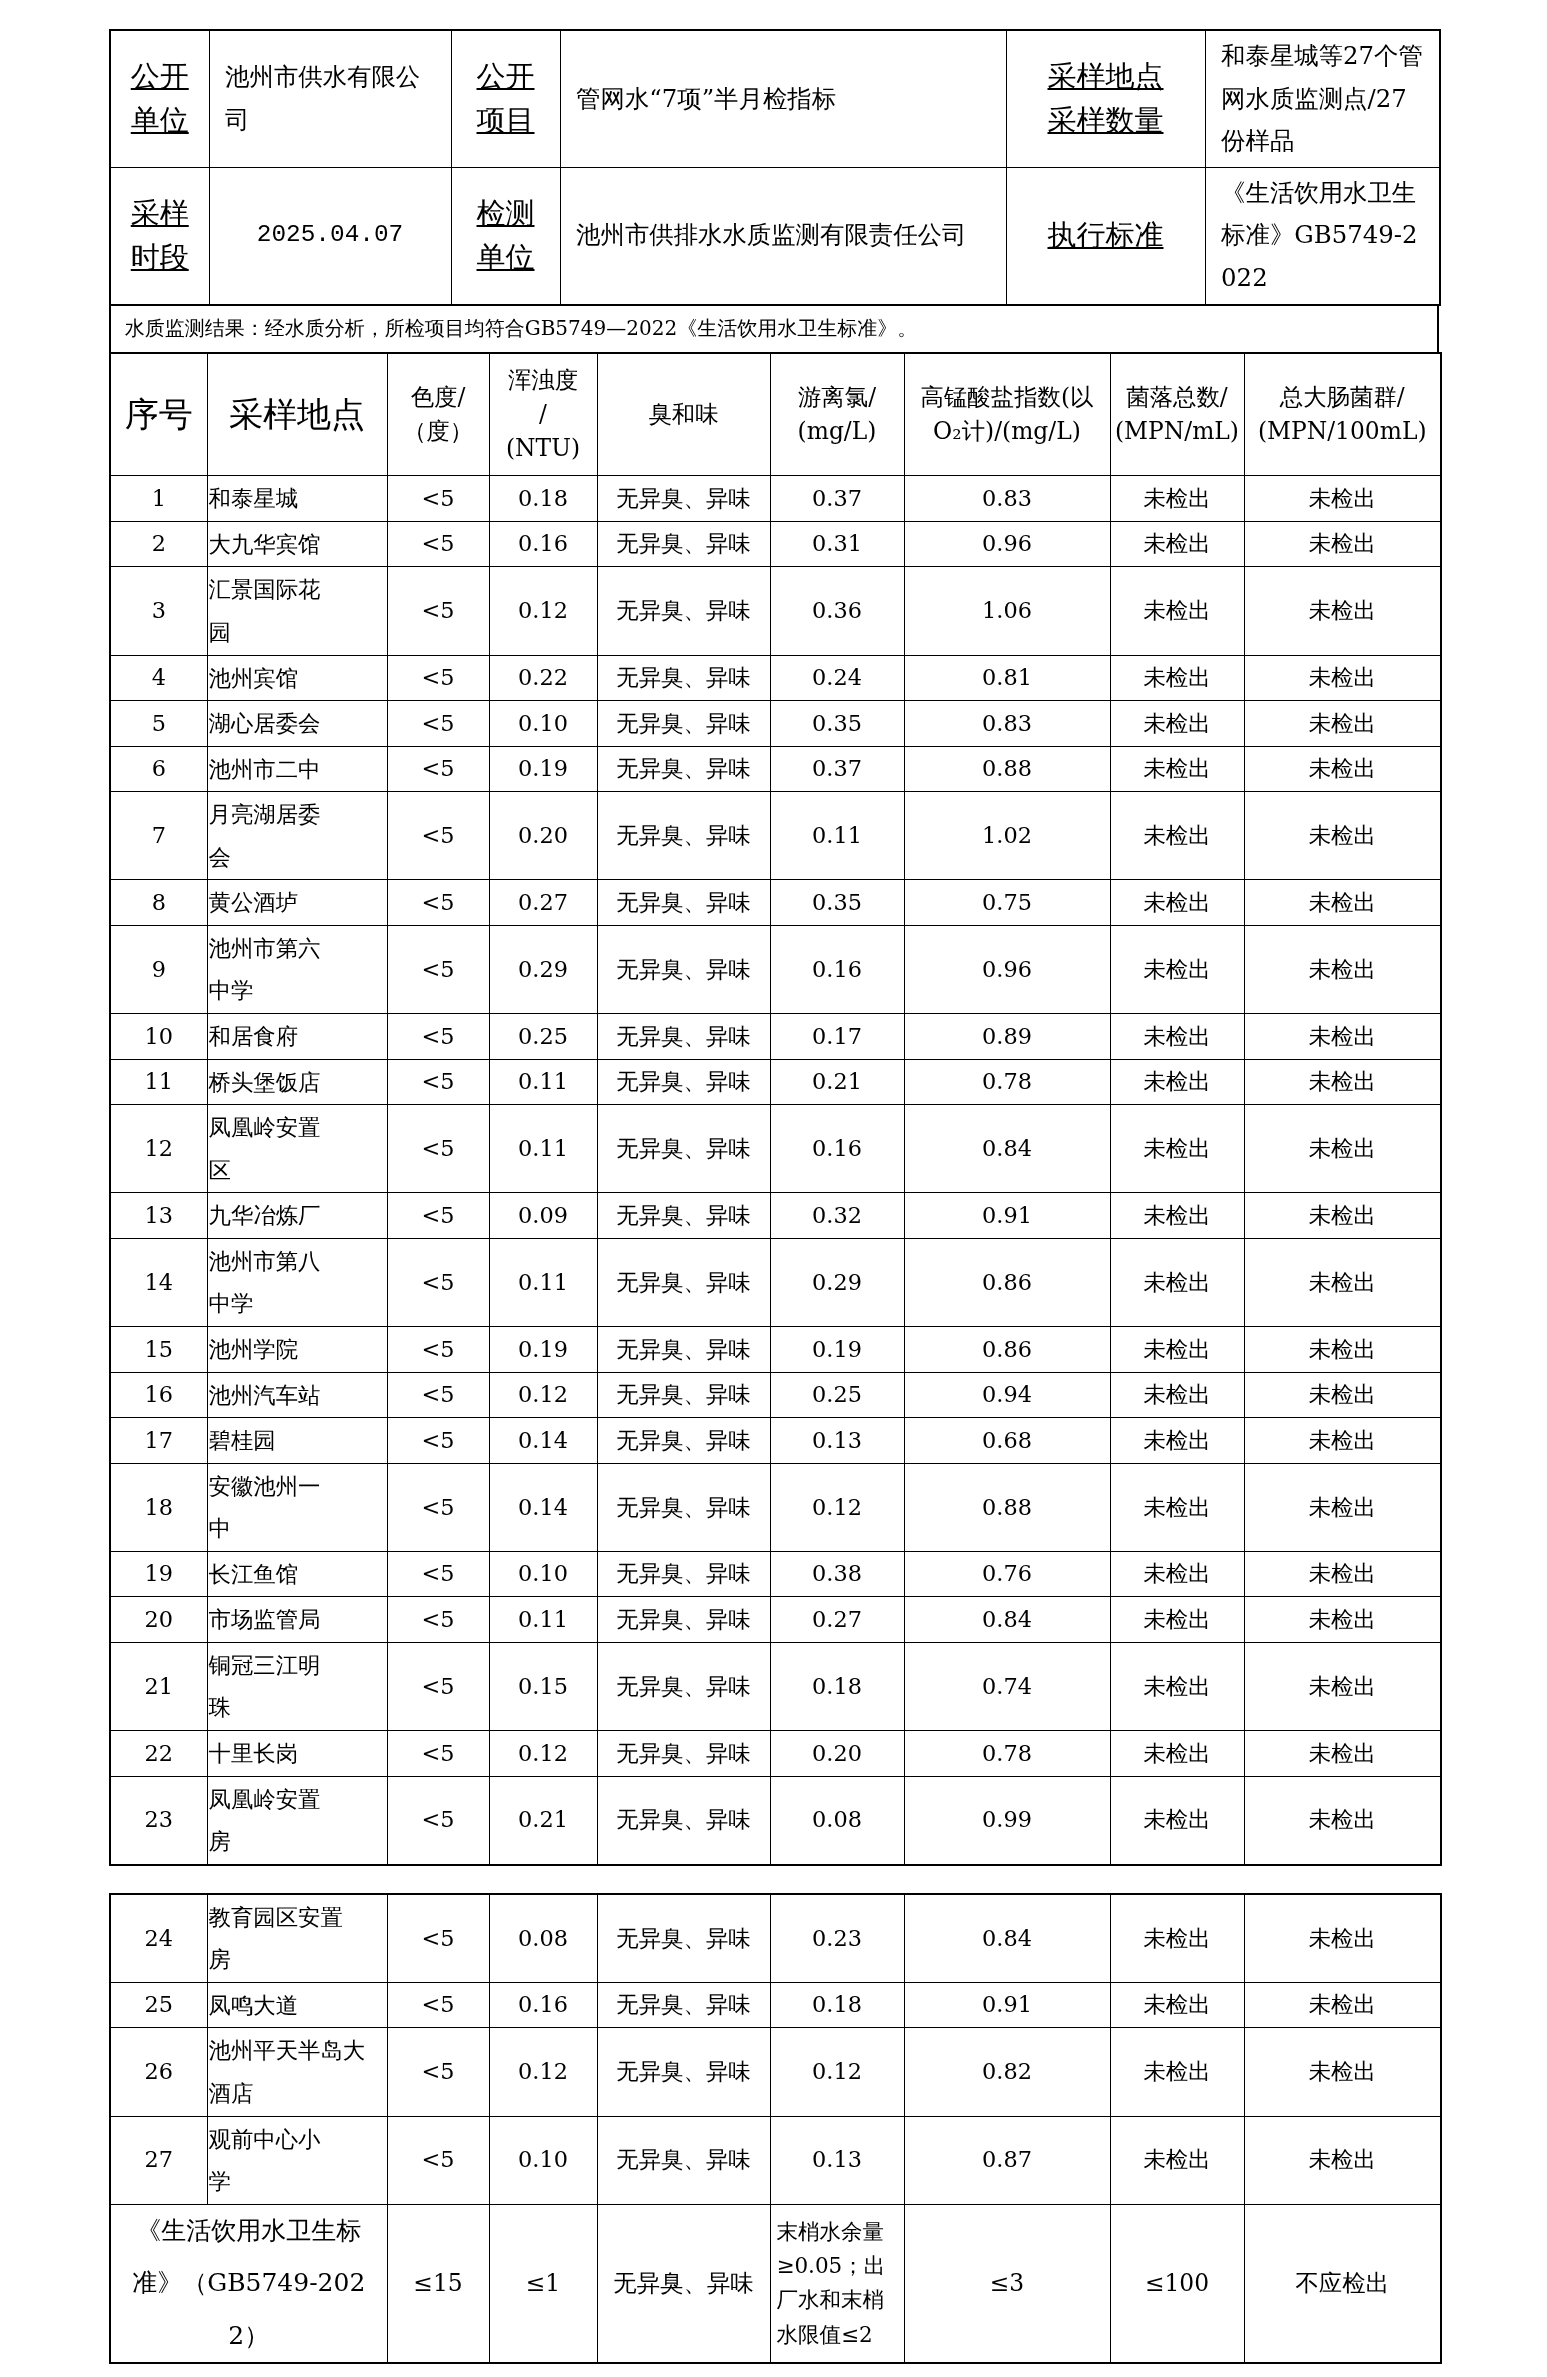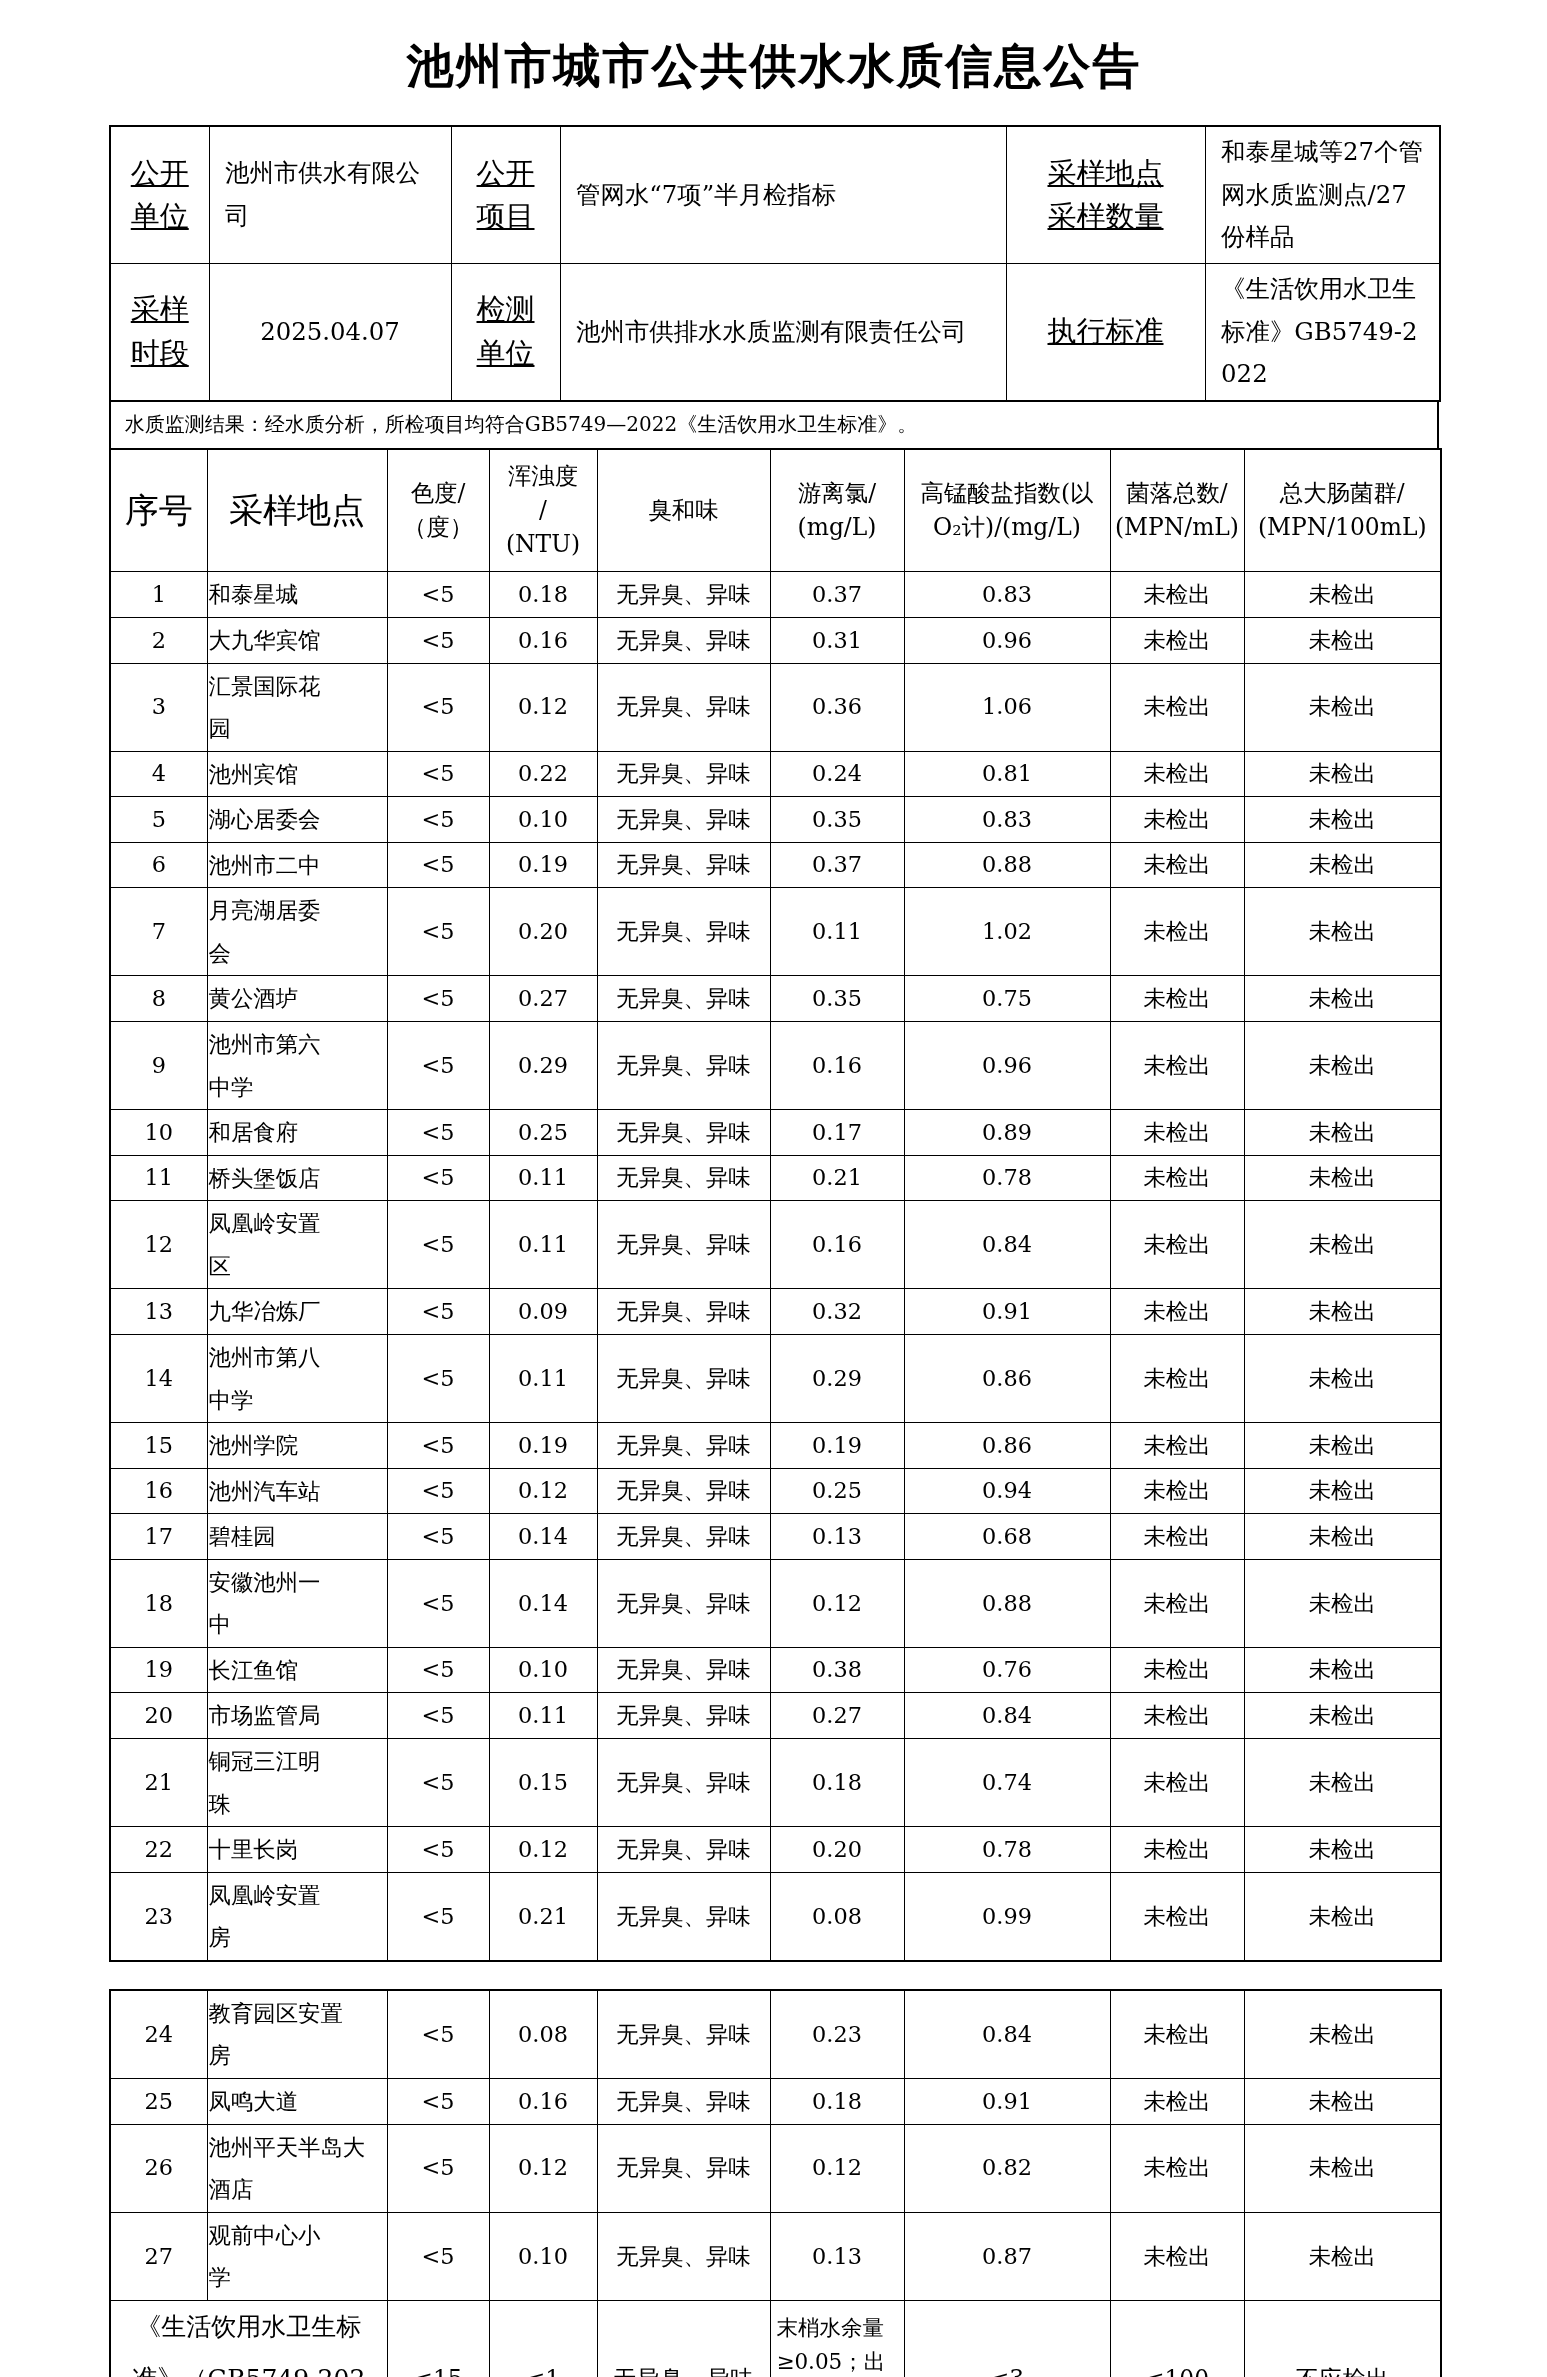--- a/index.html
+++ b/index.html
@@ -10,21 +10,21 @@
          letter-spacing:2px;line-height:1.3;}
   table{border-collapse:collapse;table-layout:fixed;width:1330px;
         border:2px solid #000;}
   td,th{border:1px solid #000;vertical-align:middle;word-break:break-all;}
   
   .info{margin-top:29px;}
   .info tr.r1{height:119px;}
   .info tr.r2{height:108px;}
   .info .lbl{text-align:center;font-size:29px;white-space:pre-line;line-height:1.5;text-decoration:underline;}
   .info .val{text-align:left;font-size:24.4px;line-height:1.75;padding:3.9px 9.8px 3.9px 15.6px;}
-  .info .val.center{text-align:center;padding:3.9px;}
+  .info .val.center{text-align:center;padding:3.9px;font-family:Liberation Mono, monospace;}
   
   .banner{box-sizing:border-box;width:1330px;height:46px;line-height:44px;
           border-left:2px solid #000;border-right:2px solid #000;
           font-size:20px;padding-left:13.7px;white-space:nowrap;overflow:visible;}
   
   .main thead tr{height:123px;}
   .main th{font-weight:normal;font-size:23.4px;text-align:center;
            white-space:pre-line;line-height:1.45;}
   .main th.h0,.main th.h1{font-size:34px;}
   .main td{font-size:22.4px;text-align:center;line-height:1.4;}
@@ -35,21 +35,20 @@
   .std{height:159px;}
   .std .std-label{font-size:25px;text-align:center;line-height:2.1;padding:0 7.8px;}
   .std td{font-size:23.4px;}
   .std td.small{font-size:21.5px;line-height:1.6;text-align:left;padding:3.9px 5.9px;}
 </style>
 </head>
 <body>
 
 <div class="doc">
 
-  <div class="title">池州市城市公共供水水质信息公告</div>
 
   <table class="info">
     <colgroup>
       <col style="width:99px">
         <col style="width:242px">
         <col style="width:109px">
       <col style="width:446px">
         <col style="width:199px">
         <col style="width:235px">
     </colgroup>

